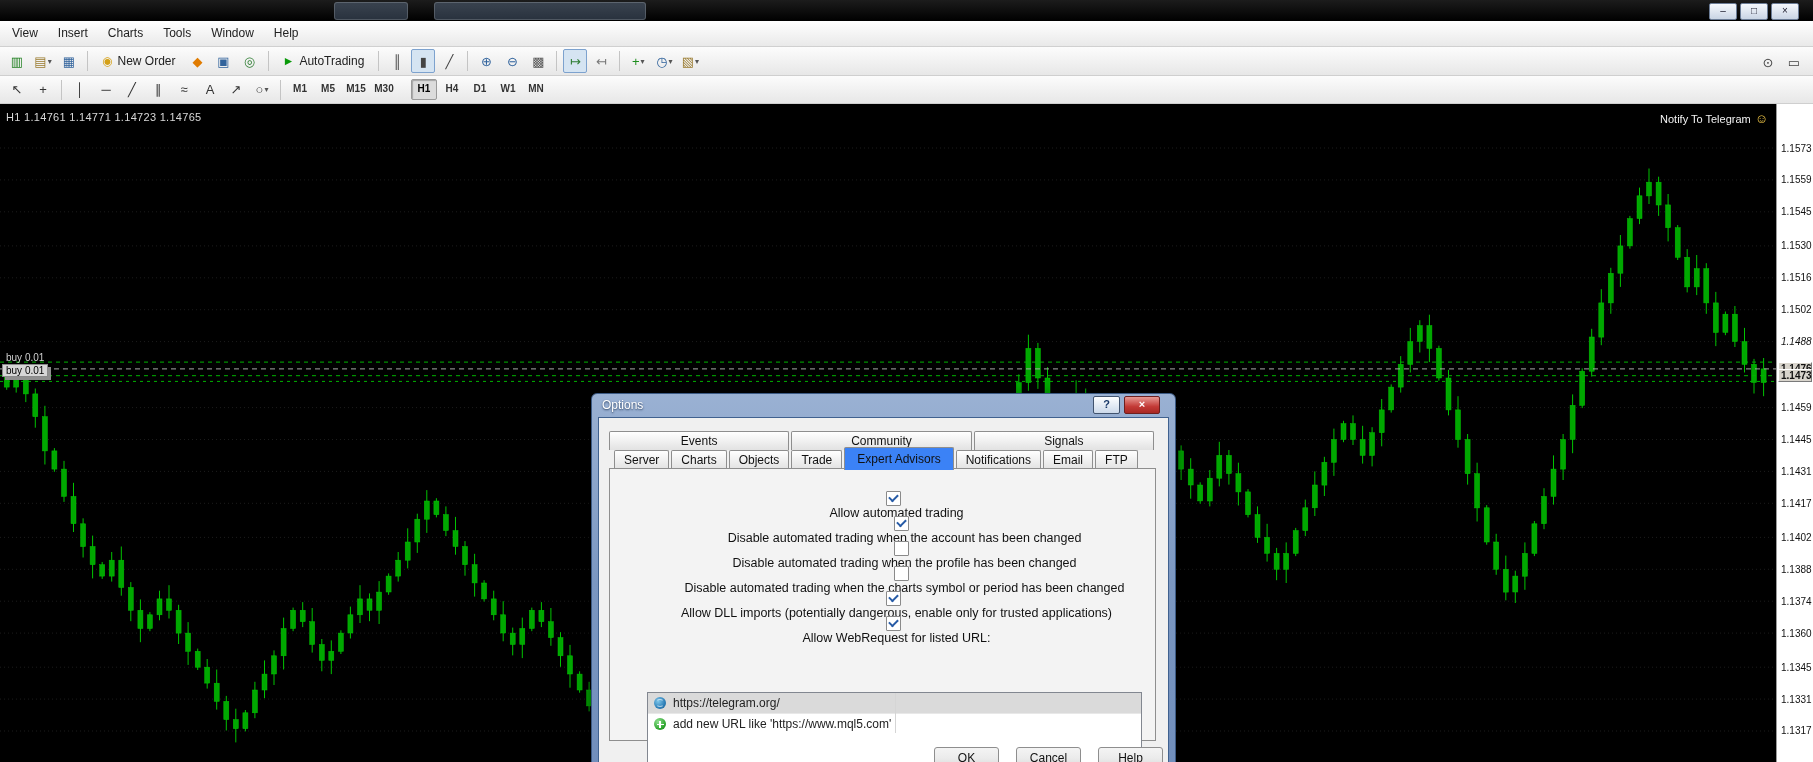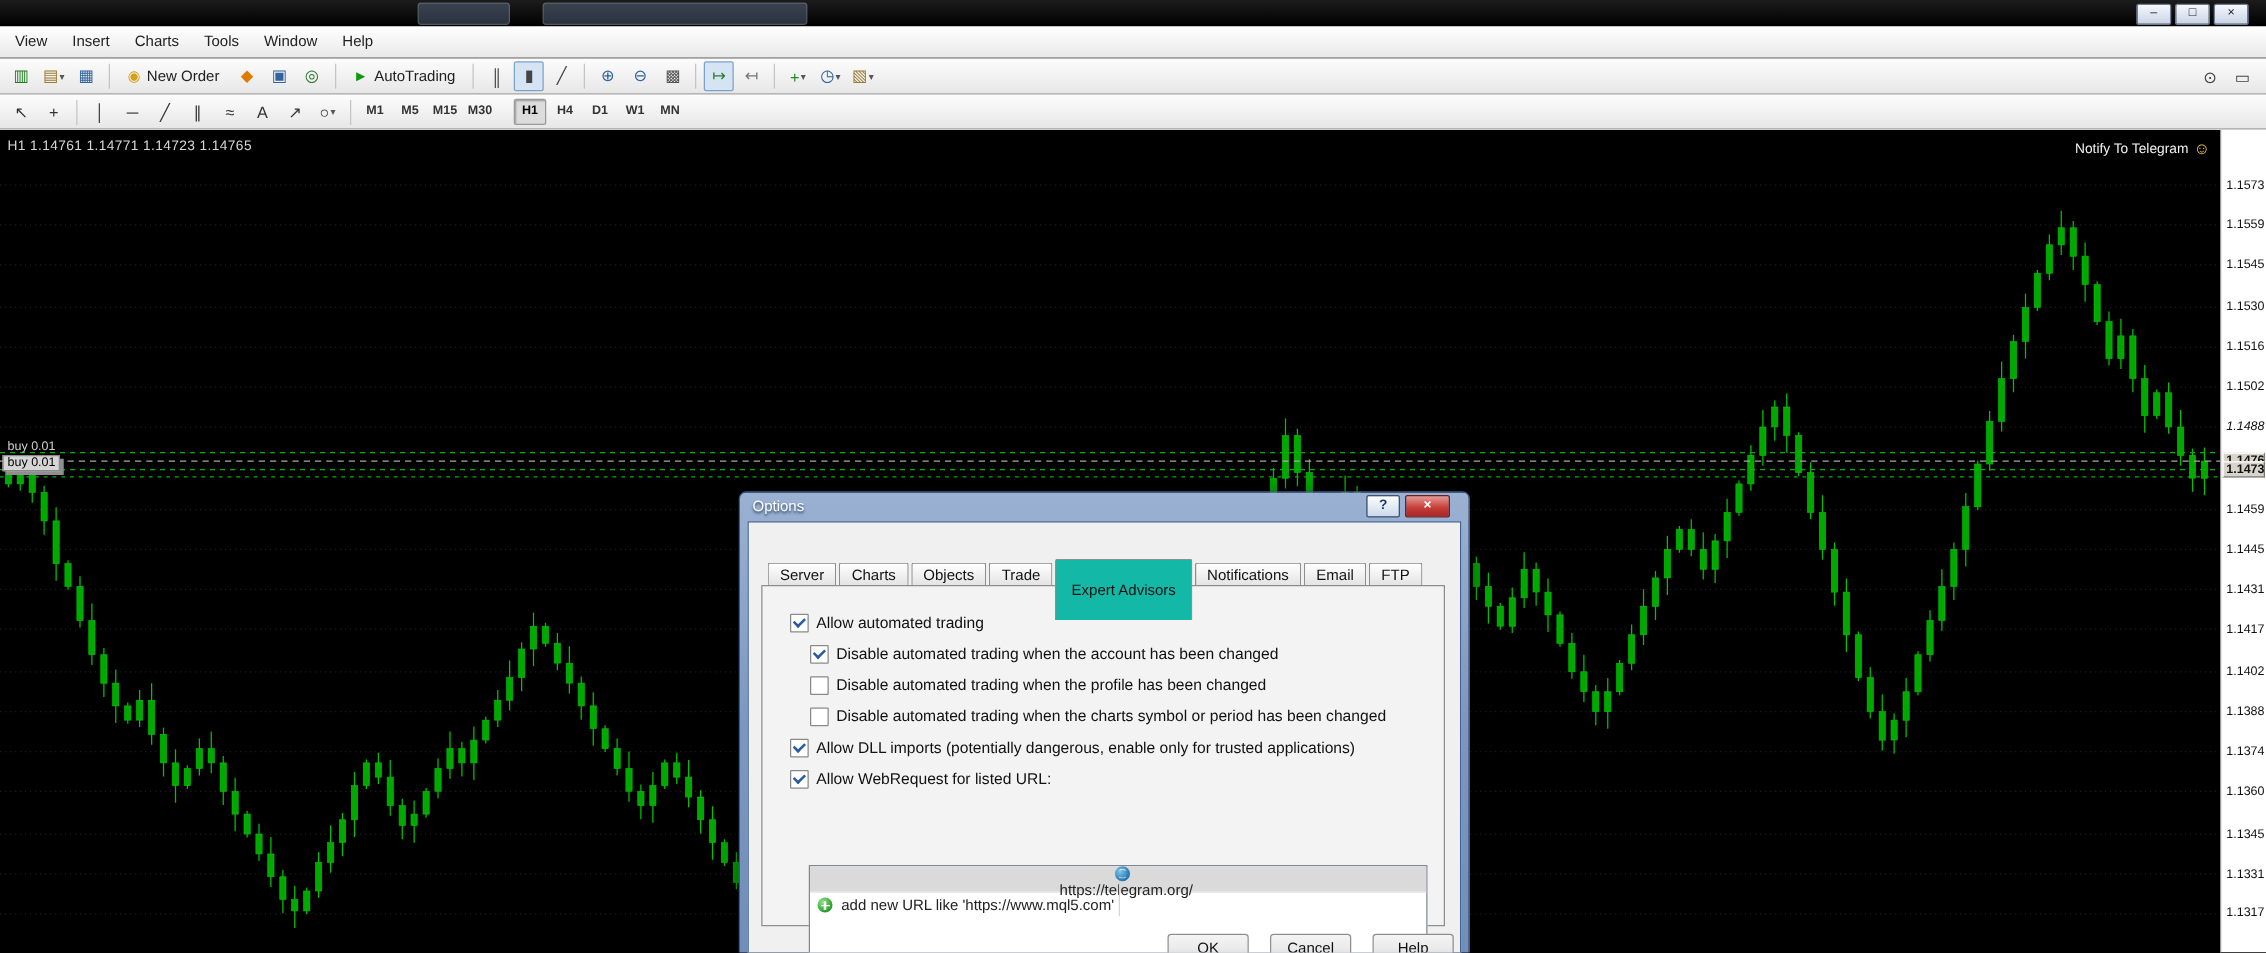--- a/index.html
+++ b/index.html
@@ -73,35 +73,35 @@
              background:linear-gradient(180deg,#e89a94,#c33a36 60%,#a82824);color:#fff;font-weight:bold;font-size:11px;
              text-align:center;line-height:14px;cursor:default;}
   .dlg-body{position:absolute;left:6px;right:6px;top:23px;bottom:0;background:#f0f0f0;
             border:1px solid #40618f;box-sizing:border-box;}
   .tabs-row1{position:absolute;left:10px;right:12px;top:13px;height:19px;display:flex;}
   .tab1{flex:1;margin-right:2px;height:18px;border:1px solid #8e8e8e;border-bottom:none;border-radius:2px 2px 0 0;
         background:linear-gradient(180deg,#ffffff,#e2e2e2);font-size:12px;text-align:center;line-height:18px;color:#111;cursor:default;}
   .tabs-row2{position:absolute;left:15px;right:12px;top:32px;height:19px;display:flex;}
   .tab2{margin-right:2px;height:18px;padding:0 9px;border:1px solid #8e8e8e;border-bottom:none;border-radius:2px 2px 0 0;
         background:linear-gradient(180deg,#ffffff,#e2e2e2);font-size:12px;text-align:center;line-height:18px;color:#111;cursor:default;}
-  .tab2.active{position:relative;top:-3px;height:22px;line-height:22px;background:#14b8a6;z-index:3;padding:13px 12px;}
+  .tab2.active{position:relative;top:-3px;height:22px;line-height:22px;background:#3b82f6;z-index:3;padding:0 12px;}
   .tab-content{position:absolute;left:10px;right:12px;top:50px;height:273px;background:#f3f3f3;
                border:1px solid #8e8e8e;box-sizing:border-box;padding-top:22px;}
-  .cbrow{height:25px;display:flex;padding-left:22px;}
+  .cbrow{height:25px;display:flex;align-items:center;padding-left:22px;flex-direction:column;}
   .cbrow.ind{padding-left:38px;}
   .cb{width:13px;height:13px;background:#fff;border:1px solid #8a8a8a;border-radius:1px;position:relative;flex:none;}
   .cb.checked::after{content:"";position:absolute;left:2px;top:2px;width:7px;height:4px;
                      border-left:2px solid #275ba6;border-bottom:2px solid #275ba6;transform:rotate(-45deg);}
   .cbl{margin-left:6px;font-size:12.5px;color:#111;}
   .urllist{position:absolute;left:37px;top:223px;width:495px;height:92px;background:#fff;
            border:1px solid #828790;box-sizing:border-box;}
   .urllist .vdiv{position:absolute;left:50%;top:0;height:40px;border-left:1px solid #d5d5d5;}
   .urlrow{height:20px;display:flex;align-items:center;padding-left:6px;border-bottom:1px solid #e8e8e8;font-size:12px;color:#222;}
   .urlrow.noline{border-bottom:none;}
-  .urlrow.selected{background:#dadada;flex-direction:column;}
+  .urlrow.selected{background:#dadada;}
   .urlrow .txt{margin-left:7px;}
   .ico-globe{width:12px;height:12px;border-radius:50%;flex:none;position:relative;
              background:radial-gradient(circle at 35% 35%,#7ec6ea,#2d7fb8 60%,#1b5c8c);}
   .ico-globe::after{content:"";position:absolute;inset:2px;border-radius:50%;
                     border:1px solid rgba(255,255,255,.6);border-left-color:transparent;border-right-color:transparent;}
   .ico-add{width:12px;height:12px;border-radius:50%;flex:none;position:relative;
            background:radial-gradient(circle at 35% 30%,#8fe08f,#2ea52e 65%,#1d7a1d);}
   .ico-add::before{content:"";position:absolute;left:2.5px;top:5.5px;width:7px;height:1.6px;background:#fff;}
   .ico-add::after{content:"";position:absolute;left:5.2px;top:2.8px;width:1.6px;height:7px;background:#fff;}
   .dlg-buttons{position:absolute;left:335px;top:329px;display:flex;gap:17px;}
@@ -695,20 +695,25 @@
       </div>
   </div>
 
   <div class="dlg">
     <div class="dlg-titlebar">
       <span class="dlg-title">Options</span>
       <div class="dlg-help">?</div>
       <div class="dlg-close">×</div>
     </div>
     <div class="dlg-body">
+      <div class="tabs-row1" id="tabsRow1">
+          <div class="tab1">Events</div>
+          <div class="tab1">Community</div>
+          <div class="tab1">Signals</div>
+        </div>
       <div class="tabs-row2" id="tabsRow2">
           <div class="tab2">Server</div>
           <div class="tab2">Charts</div>
           <div class="tab2">Objects</div>
           <div class="tab2">Trade</div>
           <div class="tab2 active">Expert Advisors</div>
           <div class="tab2">Notifications</div>
           <div class="tab2">Email</div>
           <div class="tab2">FTP</div>
         </div>

